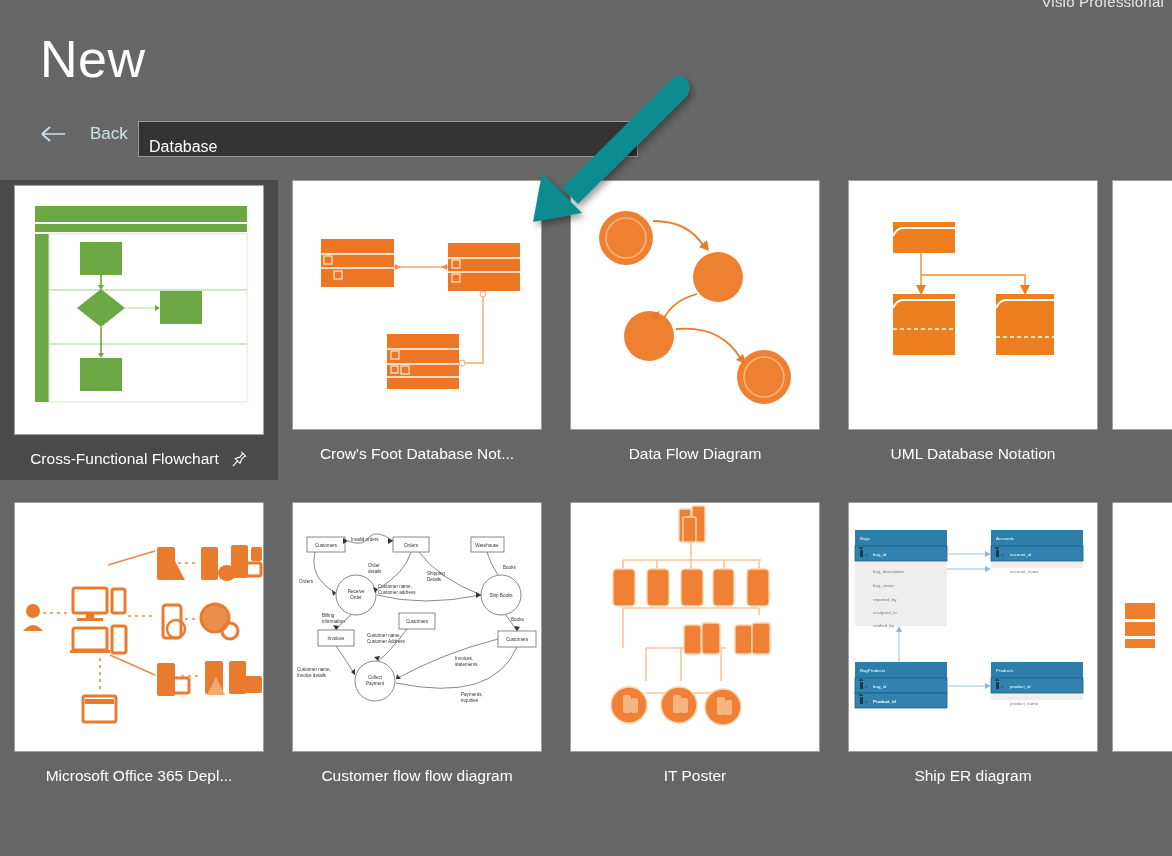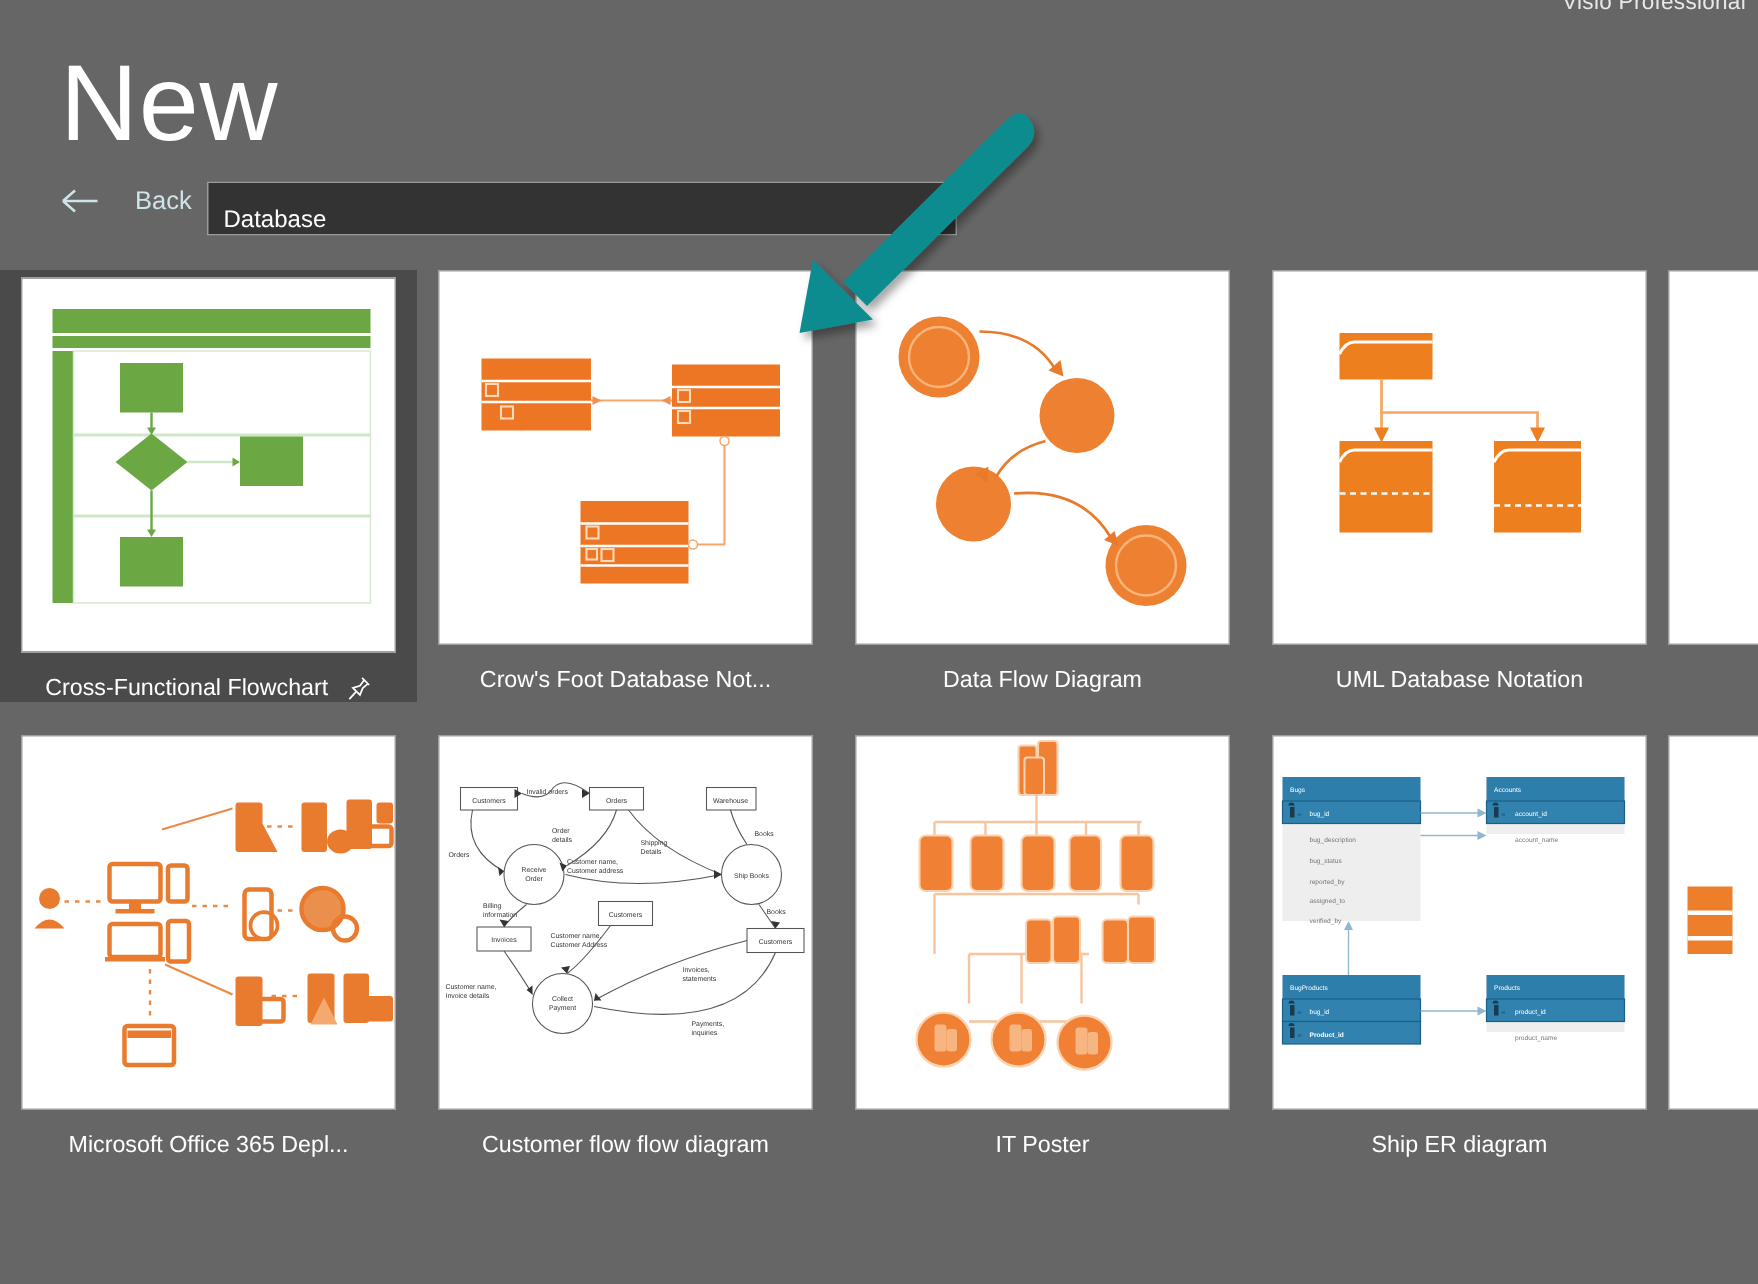--- a/index.html
+++ b/index.html
@@ -8,21 +8,21 @@
     background: #666666;
     font-family: "Liberation Sans", sans-serif;
     overflow: hidden;
   }
   .app-label {
     position: absolute; top: -7px; right: 8px;
     color: #e8e8e8; font-size: 15px; letter-spacing: .2px;
   }
   .page-title {
     position: absolute; left: 40px; top: 33px;
-    color: #ffffff; font-size: 72px; font-weight: 300; line-height: 1;
+    color: #ffffff; font-size: 52px; font-weight: 300; line-height: 1;
     letter-spacing: .5px;
   }
   .back-row {
     position: absolute; left: 40px; top: 124px;
     display: flex; align-items: flex-end; gap: 24px;
     color: #d9e9ef; cursor: pointer;
   }
   .back-arrow { width: 26px; height: 20px; display: block; }
   .back-label { font-size: 17px; color: #cfe3ea; }
 
@@ -35,21 +35,21 @@
   .search-input {
     background: transparent; border: 0; outline: none;
     color: #ffffff; font-size: 16px;
     font-family: "Liberation Sans", sans-serif; width: 100%; margin-top: 15px;
   }
 
   .grid { position: absolute; left: 0; top: 180px; width: 1172px; }
   .row { display: flex; }
   .row2 { margin-top: 22px; }
   .cell { width: 278px; flex: 0 0 278px; display: flex; flex-direction: column; align-items: center; }
-  .cell.selected { background: #4a4a4a; padding-top: 5px; }
+  .cell.selected { background: #4a4a4a; padding-top: 5px; padding-bottom: 12px; }
 
   .thumb {
     width: 250px; height: 250px; background: #ffffff;
     border: 1px solid #9e9e9e; position: relative; overflow: hidden;
   }
   .cell.selected .thumb { width: 250px; height: 250px; }
   .caption {
     margin-top: 15px; color: #ffffff; font-size: 15.5px;
     display: flex; align-items: center; gap: 12px; white-space: nowrap;
   }

